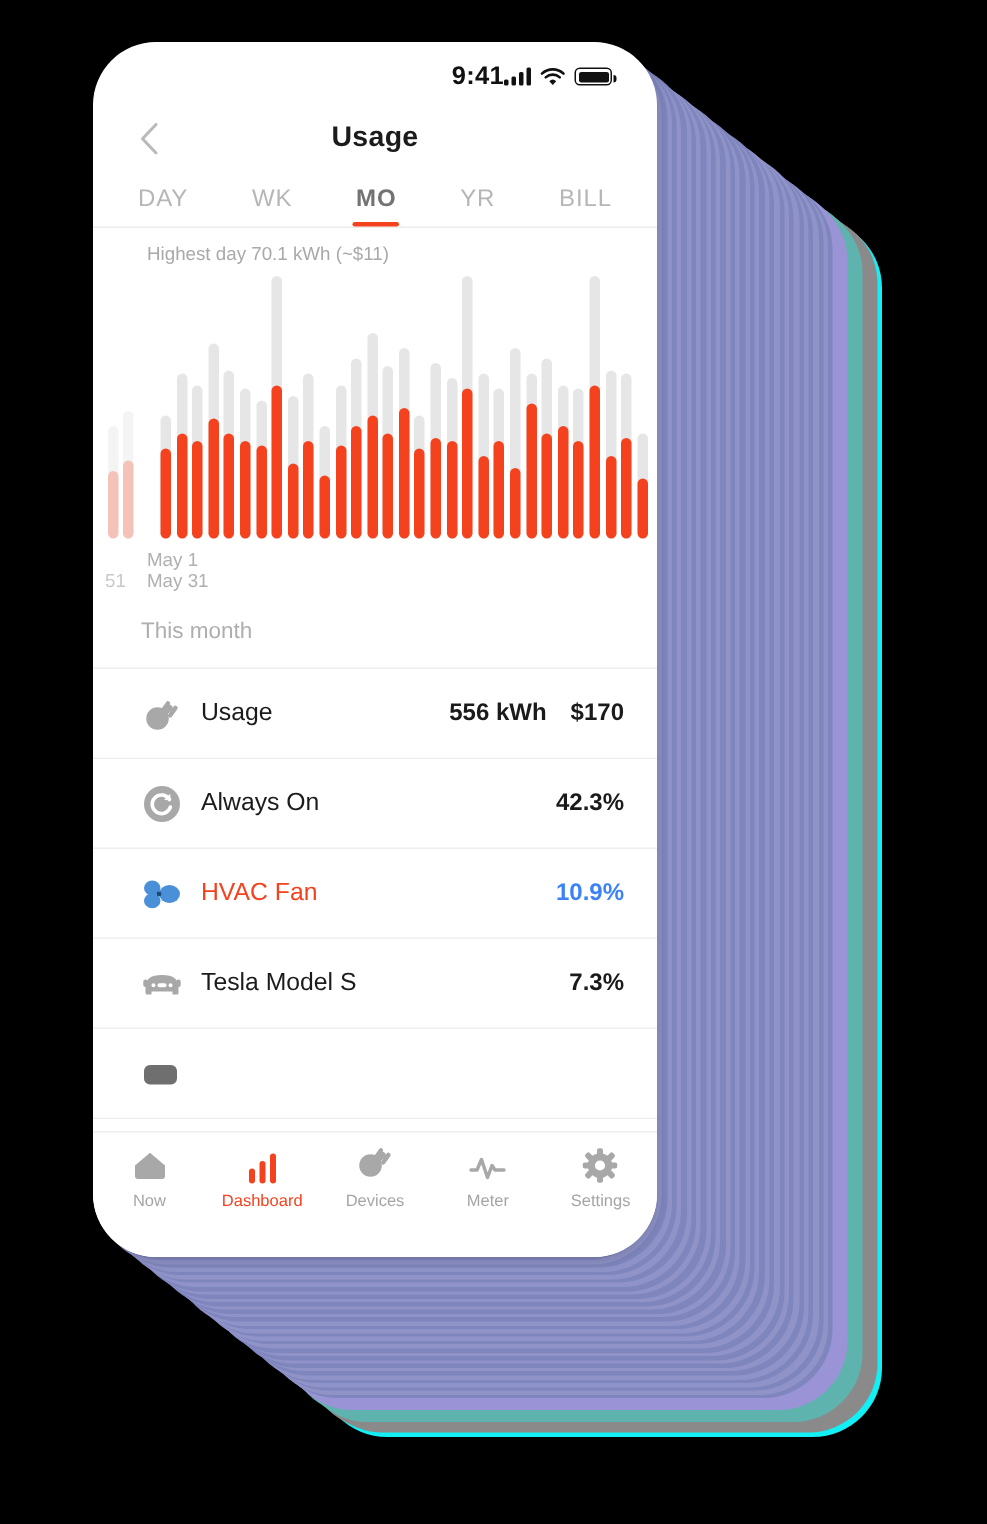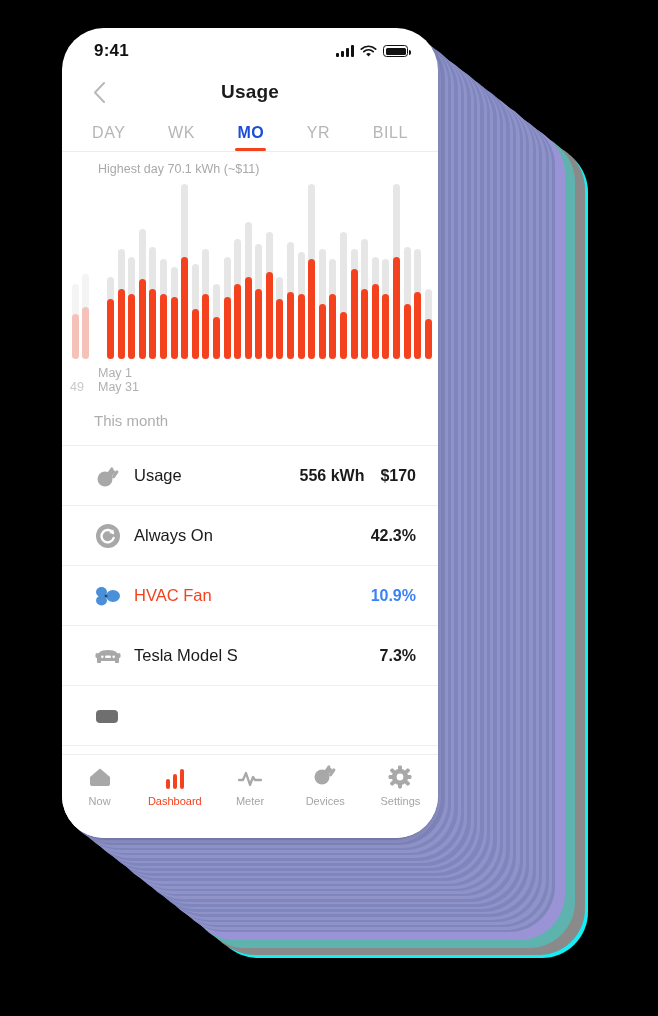--- a/index.html
+++ b/index.html
@@ -24,21 +24,21 @@
     position:absolute; left:62px; top:28px;
     width:376px; height:810px;
     background:#ffffff;
     border-radius:42px;
     overflow:hidden;
     box-shadow: 0 2px 10px rgba(0,0,0,.18);
   }
 
   
   .statusbar { height:40px; display:flex; align-items:center;
-    justify-content:space-between; padding:6px 30px 0 32px; }
+    justify-content:flex-end; padding:6px 30px 0 32px; }
   .stat-time { font-size:17px; font-weight:bold; color:#111; letter-spacing:.2px; }
   .stat-icons { display:flex; align-items:center; gap:6px; }
   .sig { display:flex; align-items:flex-end; gap:2px; height:12px; }
   .sig i { display:block; width:3px; background:#111; border-radius:1px; }
   .sig i:nth-child(1){height:4px}.sig i:nth-child(2){height:6px}
   .sig i:nth-child(3){height:9px}.sig i:nth-child(4){height:12px}
   .batt { width:25px; height:12px; border:1.6px solid #111; border-radius:3.5px;
     position:relative; padding:1.5px; }
   .batt span { display:block; height:100%; width:100%; background:#111; border-radius:1.5px; }
   .batt:after { content:""; position:absolute; right:-3.5px; top:3.5px; width:2px;
@@ -49,21 +49,21 @@
   .back { width:26px; height:26px; display:flex; align-items:center; justify-content:center;
     cursor:pointer; }
   .title { position:absolute; left:0; right:0; text-align:center;
     font-size:19px; font-weight:bold; color:#1b1b1b; letter-spacing:.2px; }
 
   
   .tabs { display:flex; justify-content:space-between; padding:8px 30px 0 30px;
     border-bottom:1px solid #ececec; }
   .tab { font-size:16px; color:#b6b6b6; letter-spacing:.6px; padding-bottom:9px;
     position:relative; cursor:pointer; }
-  .tab.active { color:#1d4ed8; font-weight:bold; }
+  .tab.active { color:#737373; font-weight:bold; }
   .tab.active:after { content:""; position:absolute; left:-2px; right:-2px; bottom:0;
     height:3px; background:#f4421e; border-radius:2px; }
 
   
   .chart-wrap { padding:10px 0 0 0; position:relative; }
   .chart-note { font-size:12.5px; color:#a9a9a9; padding-left:36px; }
   .chart { position:relative; height:175px; margin-top:8px; }
   .plot { position:absolute; left:0; right:0; bottom:0; height:175px;
     display:flex; align-items:flex-end; }
   .bar-col { position:relative; height:100%; display:flex; flex-direction:column;
@@ -331,21 +331,21 @@
             <div class="bar-col" style="width: 10.6px;">
               <div class="bar-bg" style="height: 69.9001px;"></div>
               <div class="bar-fg" style="height: 39.9429px;"></div>
             </div>
           </div>
       </div>
       <div class="axis" style="padding-left:36px;padding-right:34px;flex-direction:column;">
         <span>May 1</span>
         <span>May 31</span>
       </div>
-      <div style="position:absolute;left:8px;bottom:0;font-size:12.5px;color:#c9c9c9;">49</div>
+      <div style="position:absolute;left:8px;bottom:0;font-size:12.5px;color:#c9c9c9;">51</div>
     </div>
 
     <div class="section-label">This month</div>
 
     <div id="rows">
         <div class="row">
           <span class="row-icon">
             <svg width="30" height="30" viewBox="0 0 30 30">
               <g fill="#a8a8a8">
       <circle cx="12" cy="18" r="7.5"></circle>
@@ -423,38 +423,38 @@
             <span class="mini-bars">
               <i></i>
               <i></i>
               <i></i>
             </span>
           </span>
       <span class="nav-label">Dashboard</span>
         </div>
         <div class="nav-item">
           <span class="nav-ico">
-            <svg width="26" height="22" viewBox="0 0 26 22">
-      <path d="M2 13h4l3-7 4 12 3-8 2 3h6" stroke="#a8a8a8" stroke-width="2.3" fill="none" stroke-linecap="round" stroke-linejoin="round"></path>
-            </svg>
-          </span>
-      <span class="nav-label">Meter</span>
-        </div>
-        <div class="nav-item">
-          <span class="nav-ico">
             <svg width="30" height="30" viewBox="0 0 30 30">
               <g fill="#a8a8a8">
       <circle cx="12" cy="18" r="7.5"></circle>
                 <rect x="16" y="6" width="3" height="9" rx="1.5" transform="rotate(35 17.5 10)"></rect>
       <rect x="21" y="9" width="3" height="9" rx="1.5" transform="rotate(35 22.5 13)"></rect>
       <rect x="14" y="11" width="9" height="4" rx="2" transform="rotate(-45 18 13)"></rect>
               </g>
             </svg>
           </span>
       <span class="nav-label">Devices</span>
+        </div>
+        <div class="nav-item">
+          <span class="nav-ico">
+            <svg width="26" height="22" viewBox="0 0 26 22">
+      <path d="M2 13h4l3-7 4 12 3-8 2 3h6" stroke="#a8a8a8" stroke-width="2.3" fill="none" stroke-linecap="round" stroke-linejoin="round"></path>
+            </svg>
+          </span>
+      <span class="nav-label">Meter</span>
         </div>
         <div class="nav-item">
           <span class="nav-ico">
             <svg width="24" height="24" viewBox="0 0 24 24">
               <g fill="#a8a8a8">
       <circle cx="12" cy="12" r="8.2"></circle>
       <rect x="10" y="0.5" width="4" height="5" rx="1.4"></rect>
                 <rect x="10" y="18.5" width="4" height="5" rx="1.4"></rect>
       <rect x="0.5" y="10" width="5" height="4" rx="1.4"></rect>
                 <rect x="18.5" y="10" width="5" height="4" rx="1.4"></rect>

